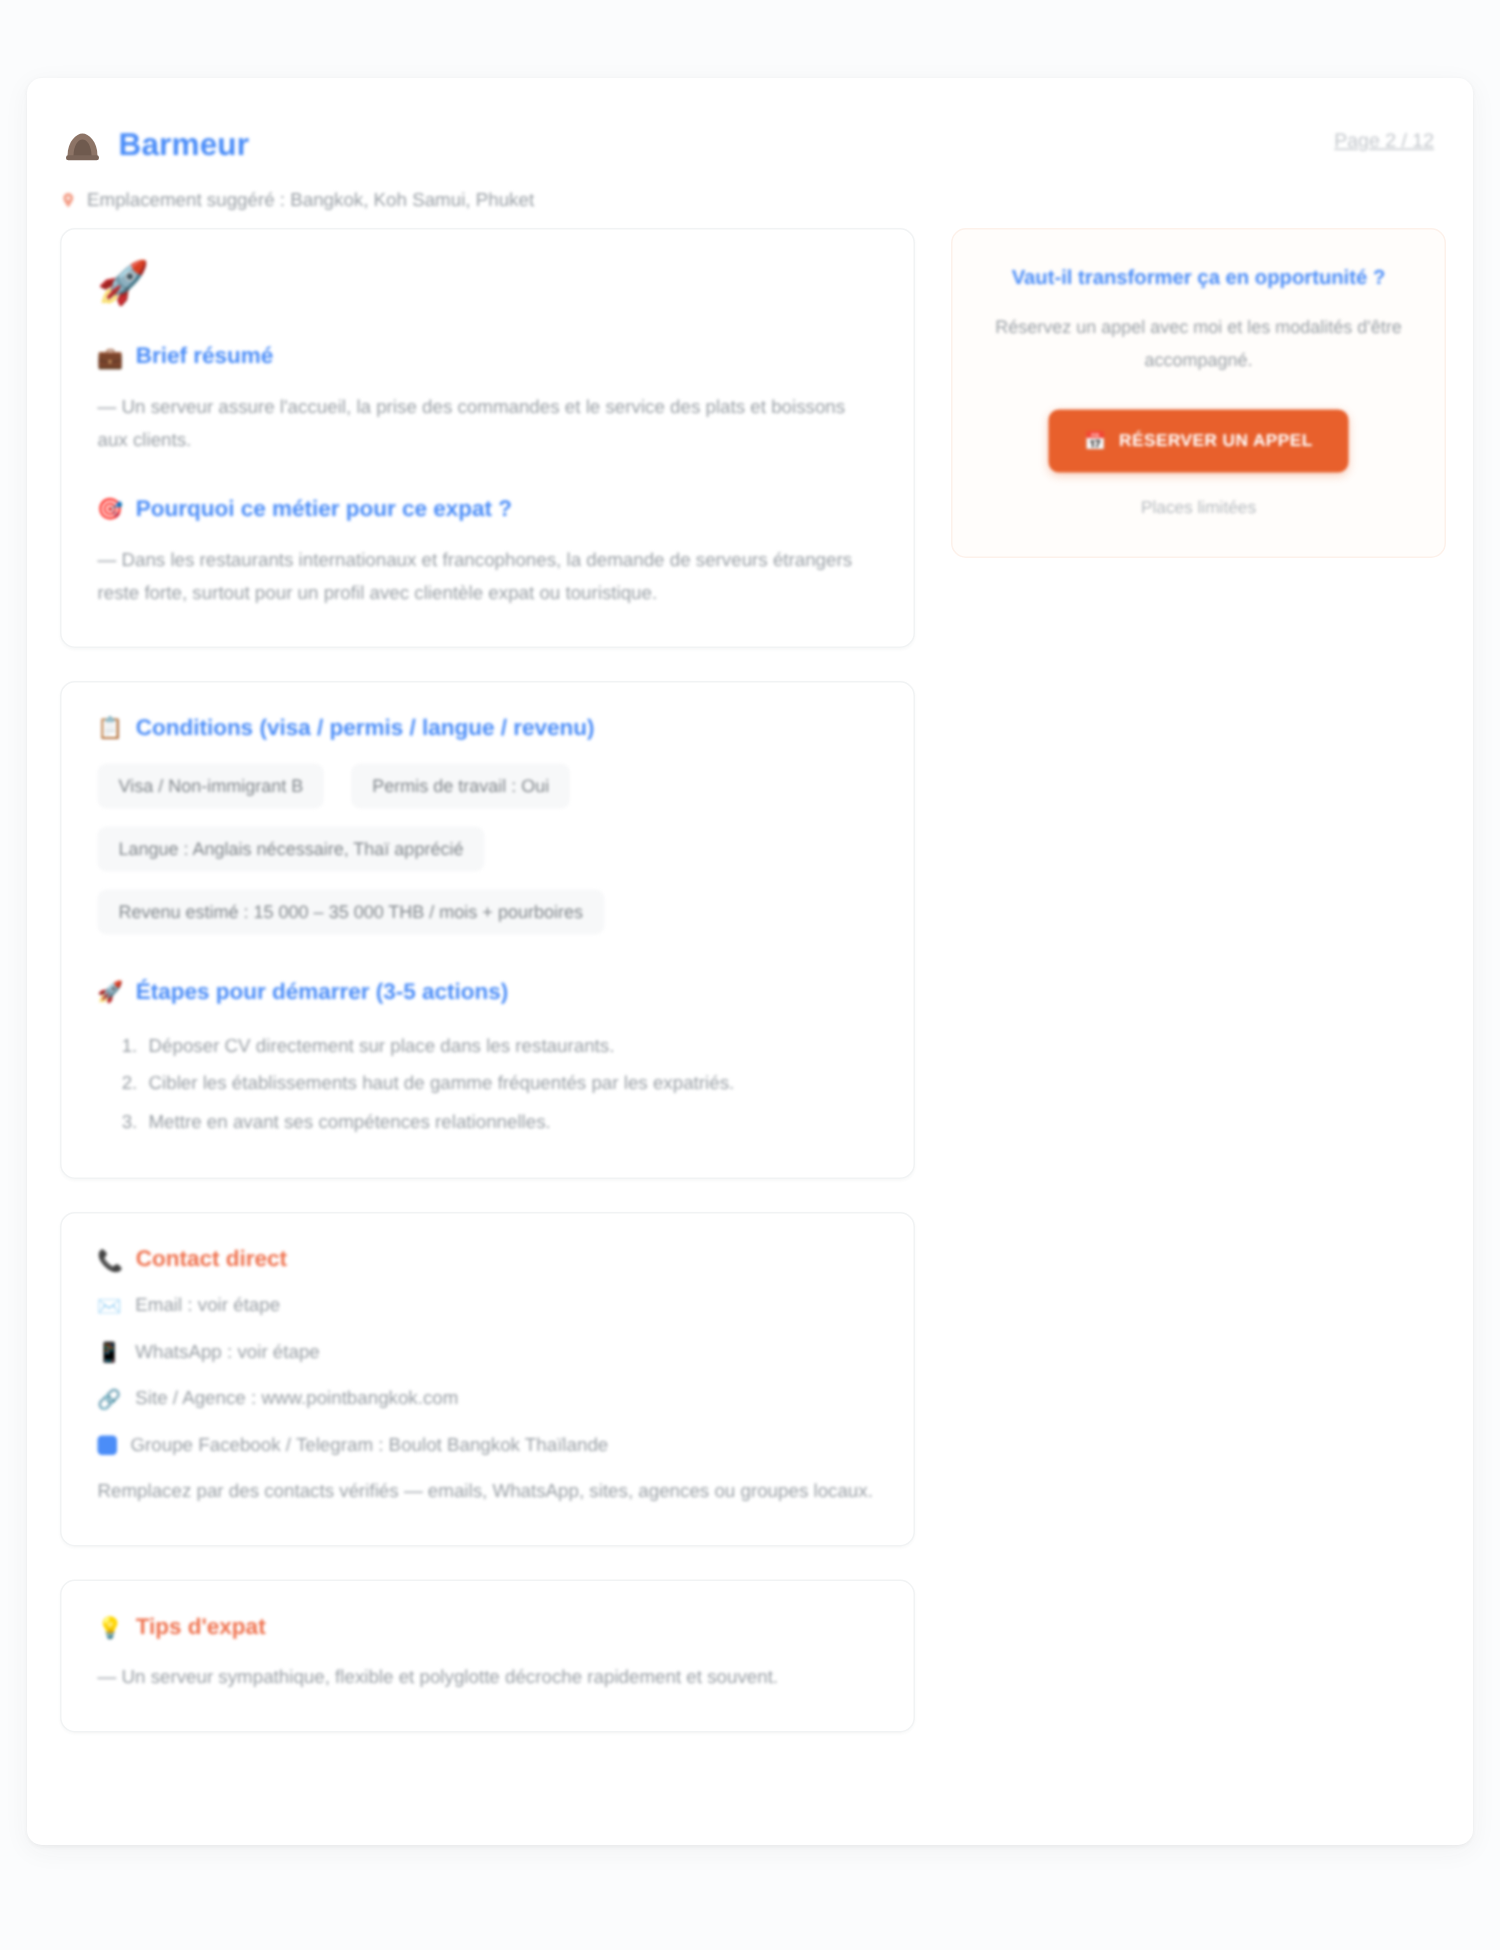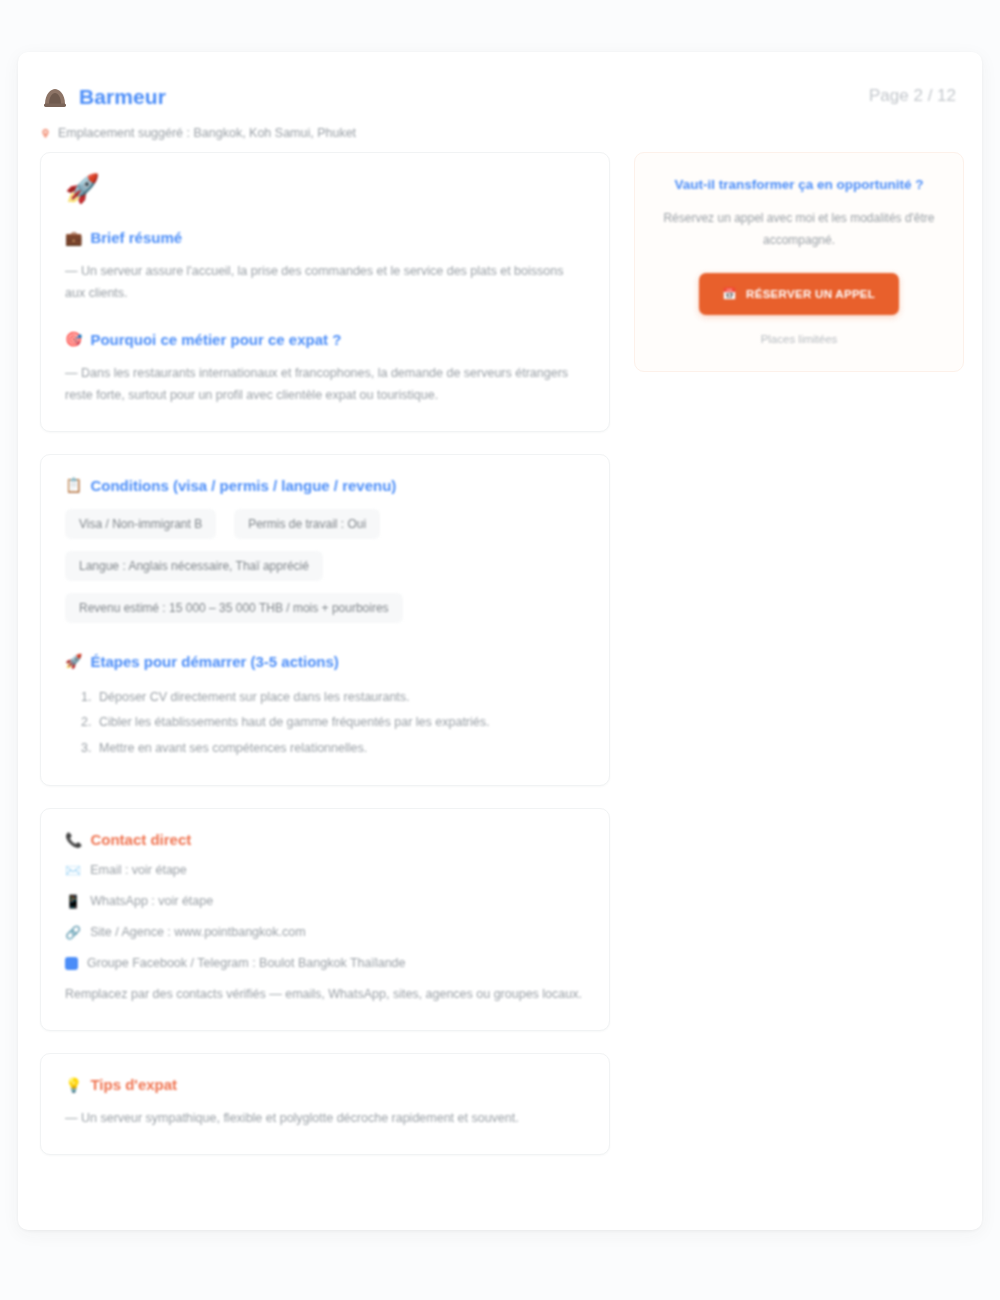--- a/index.html
+++ b/index.html
@@ -61,23 +61,24 @@
     font-weight: 700;
     color: #4b8df8;
     letter-spacing: .1px;
     filter: blur(1.15px);
   }
 
   .page-counter {
     position: absolute;
     right: 26px;
     top: 34px;
-    font-size: 17px;
+    font-size: 13px;
     color: #c3c7cc;
     filter: blur(.9px);
+    text-decoration: underline;
   }
 
   .location-line {
     position: absolute;
     left: 22px;
     top: 74px;
     display: flex;
     align-items: center;
     gap: 7px;
     font-size: 12.5px;

